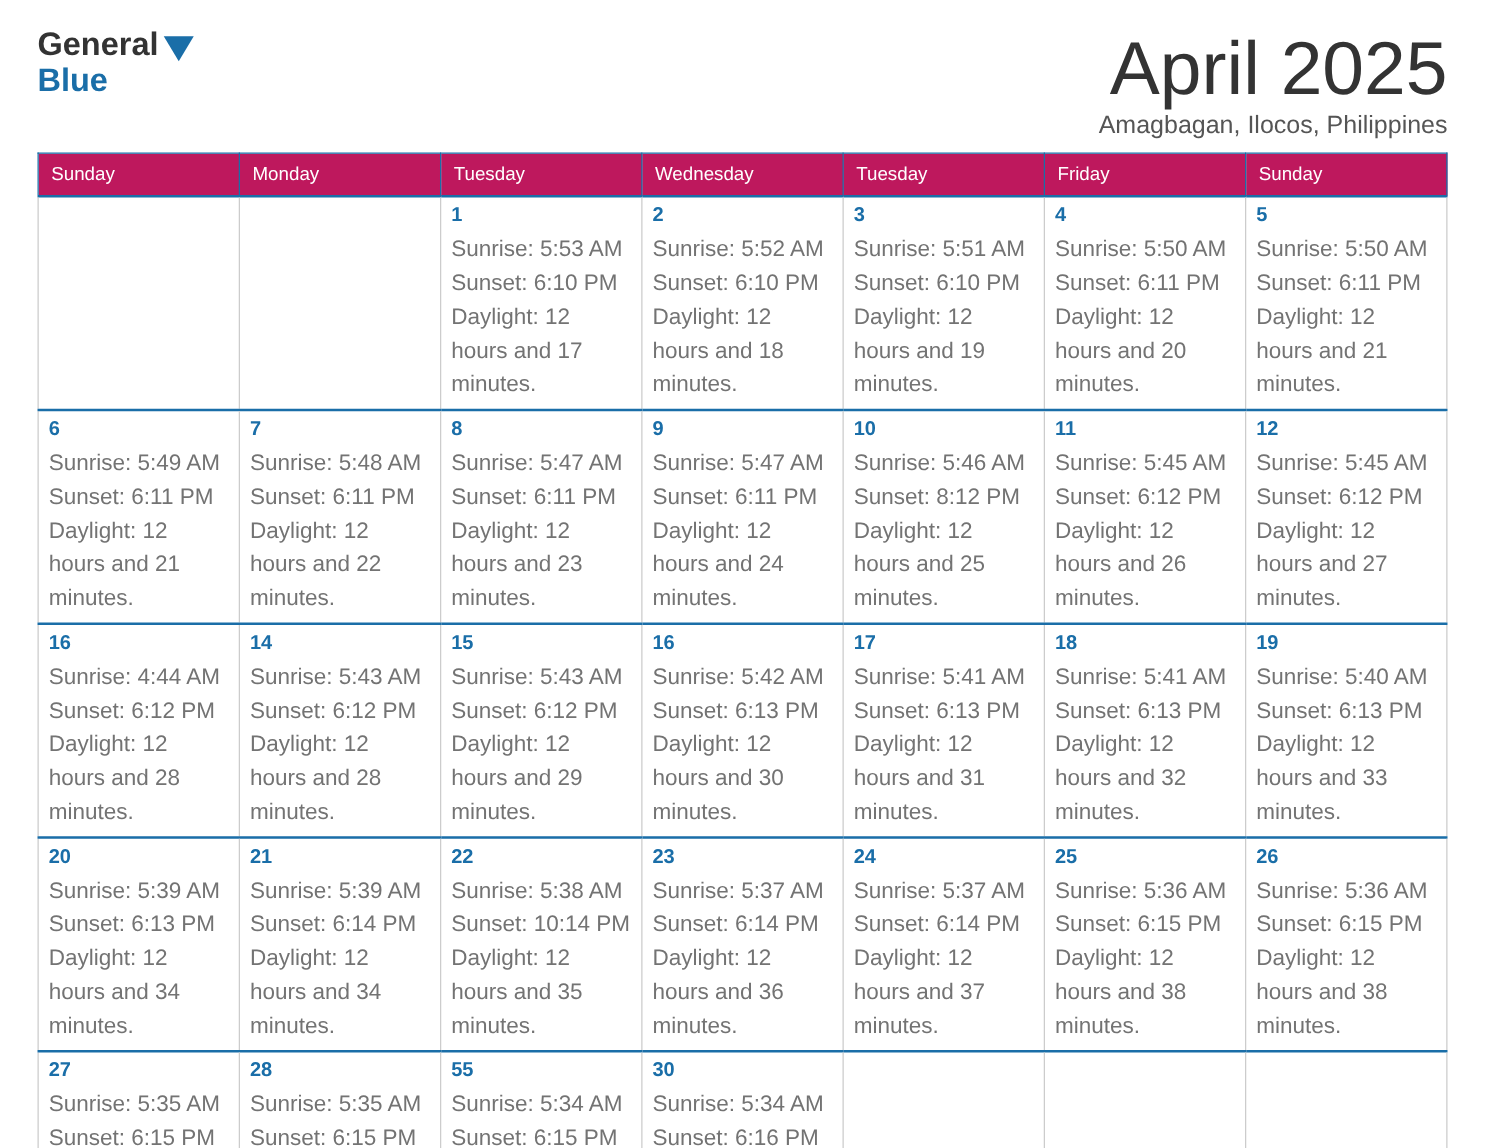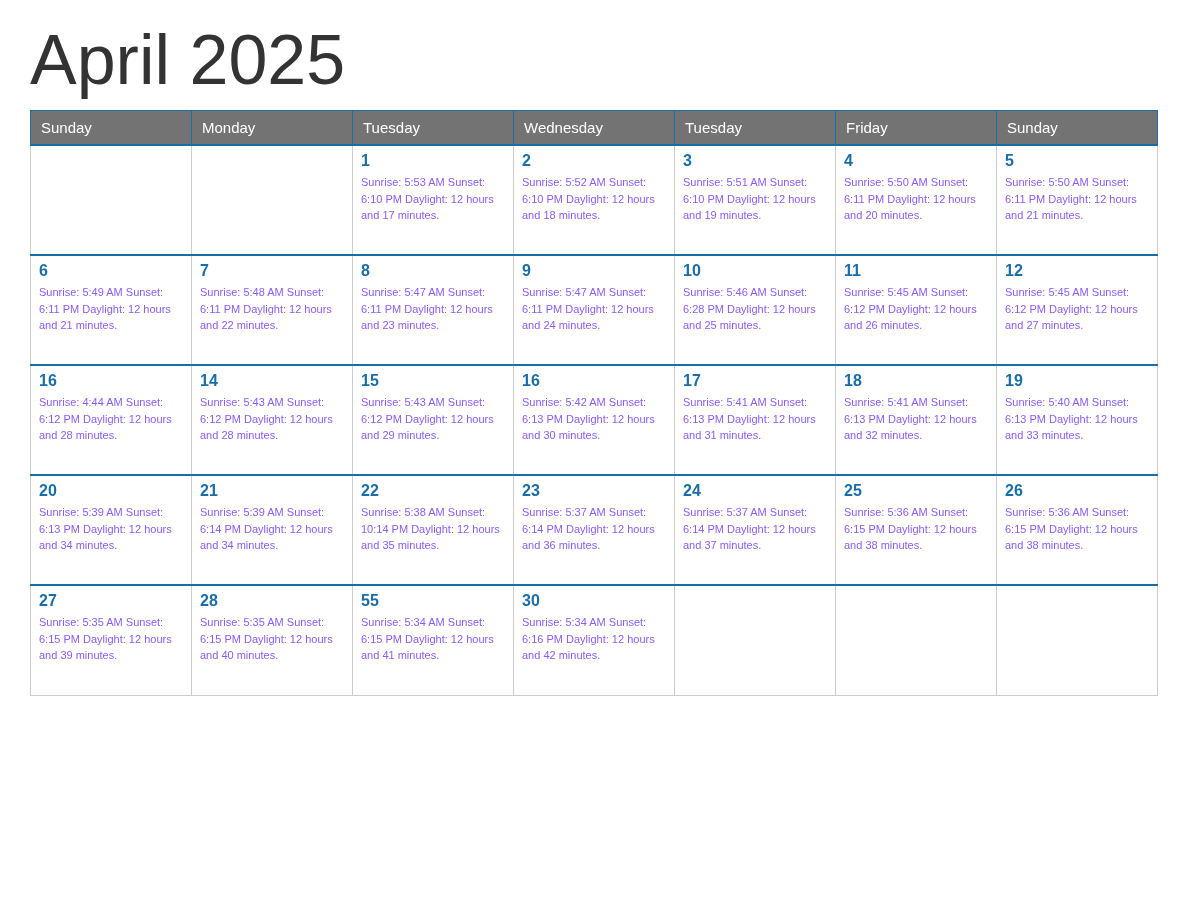--- a/index.html
+++ b/index.html
@@ -42,35 +42,35 @@
     .logo-blue {
       font-size: 26px;
       font-weight: bold;
       color: #1a6ea8;
       margin-top: -2px;
     }
     .title-section {
       text-align: right;
     }
     .month-title {
-      font-size: 70px;
+      font-size: 60px;
       color: #333;
       font-weight: normal;
     }
     .location {
       font-size: 20px;
       color: #555;
     }
     .calendar {
       width: 100%;
       border-collapse: collapse;
       margin-top: 10px;
     }
     .calendar th {
-      background-color: #737373;
+      background-color: #be185d;
       color: #fff;
       padding: 8px 10px;
       text-align: left;
       font-size: 15px;
       font-weight: normal;
       border: 1px solid #1a6ea8;
     }
     .calendar td {
       border: 1px solid #ccc;
       vertical-align: top;
@@ -79,37 +79,45 @@
       min-height: 110px;
       height: 110px;
     }
     .day-number {
       font-size: 16px;
       color: #1a6ea8;
       font-weight: bold;
       margin-bottom: 4px;
     }
     .day-info {
-      font-size: 11px;
-      color: #8b5cf6;
+      font-size: 18px;
+      color: #737373;
       line-height: 1.5;
     }
     .empty-cell {
       background: #fff;
     }
     .week-row td {
       border-top: 2px solid #1a6ea8;
     }
   </style>
 </head>
 <body>
 
 <div class="header">
+  <div class="logo">
+    <div class="logo-top">
+      <span class="logo-general">General</span>
+      <div class="logo-arrow"></div>
+    </div>
+    <span class="logo-blue">Blue</span>
+  </div>
   <div class="title-section">
     <div class="month-title">April 2025</div>
+    <div class="location">Amagbagan, Ilocos, Philippines</div>
   </div>
 </div>
 
 <table class="calendar">
   <thead>
     <tr>
     <th>Sunday</th>
         <th>Monday</th>
         <th>Tuesday</th>
         <th>Wednesday</th>
@@ -183,21 +191,21 @@
         <td>
           <div class="day-number">9</div>
           <div class="day-info">Sunrise: 5:47 AM
 Sunset: 6:11 PM
 Daylight: 12 hours
 and 24 minutes.</div>
         </td>
         <td>
           <div class="day-number">10</div>
           <div class="day-info">Sunrise: 5:46 AM
-Sunset: 6:28 PM
+Sunset: 8:12 PM
 Daylight: 12 hours
 and 25 minutes.</div>
         </td>
         <td>
           <div class="day-number">11</div>
           <div class="day-info">Sunrise: 5:45 AM
 Sunset: 6:12 PM
 Daylight: 12 hours
 and 26 minutes.</div>
         </td>

